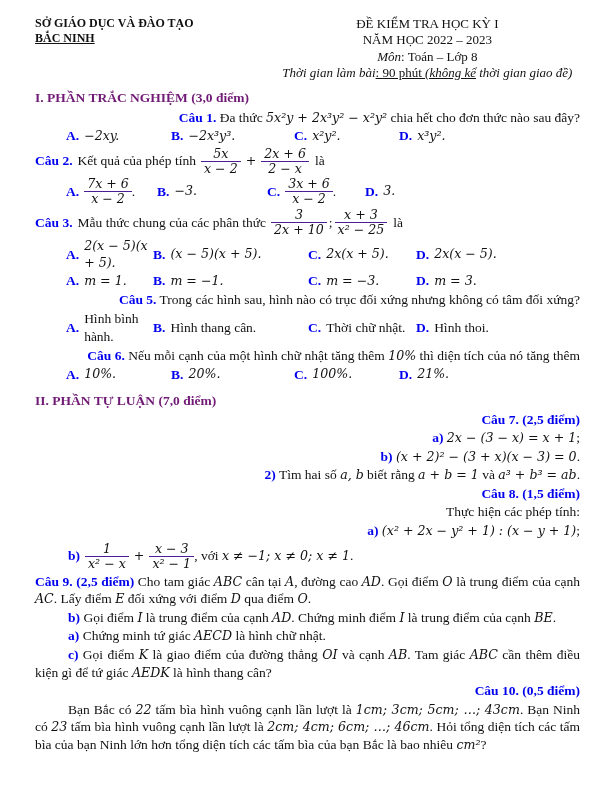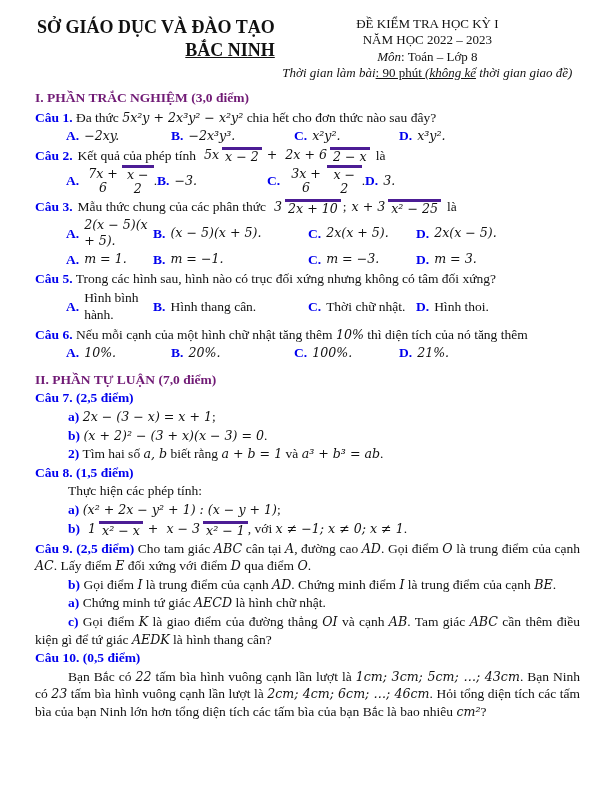--- a/index.html
+++ b/index.html
@@ -8,40 +8,40 @@
     padding:16px 30px 0 35px;overflow:hidden;
     font-family:"Liberation Serif",serif;font-size:13.5px;line-height:1.3;color:#111;
   }
   .b{font-weight:normal}
   .i{font-style:italic}
   .u{text-decoration:underline}
   .blue{color:#0000ee;font-weight:bold}
   .math{font-family:"DejaVu Serif",serif;font-style:italic;font-size:12.6px}
   
   .hdr{display:flex;margin-bottom:8px}
-  .hdr-left{width:44%;text-align:right;font-weight:bold;font-size:18px;line-height:1.25}
+  .hdr-left{width:44%;text-align:left;font-weight:bold;font-size:12px;line-height:1.25}
   .hdr-right{width:56%;text-align:center;font-size:13px;line-height:1.25}
   
   .sec-title{color:#701a75;font-weight:bold;margin-top:9px}
   .sec-title.first{margin-top:6px}
-  .para{margin:1px 0 0 0;text-align:left}
+  .para{margin:1px 0 0 0;text-align:right}
   .just{text-align:justify}
   .ind{text-indent:33px}
   .opts{display:grid;margin-left:31px;margin-top:1px;align-items:center}
   .g-std{grid-template-columns:105px 123px 105px auto}
   .g-nar{grid-template-columns:87px 155px 108px auto}
   .g-q2{grid-template-columns:91px 110px 98px auto}
   .opt{display:flex;align-items:center}
   .ob{color:#0000ee;font-weight:bold;margin-right:5px}
   
   .frow{display:flex;align-items:center;margin-top:2px}
   .frow.sub{margin-left:33px}
-  .frac{display:inline-flex;flex-direction:row;align-items:center;line-height:1.12;text-align:center}
+  .frac{display:inline-flex;flex-direction:column;line-height:1.12;text-align:center}
   .fn{padding:0 3px}
-  .fd{border-top:3px solid #4c1d95;padding:0 3px}
+  .fd{border-top:1px solid #4c1d95;padding:0 3px}
   .mr5{margin-right:5px}
   .mx5{margin:0 5px}
   .mx2{margin:0 2px}
   .ml6{margin-left:6px}
   .q-gap{margin-top:2px}
 </style>
 </head>
 <body>
 
 <div class="page">

